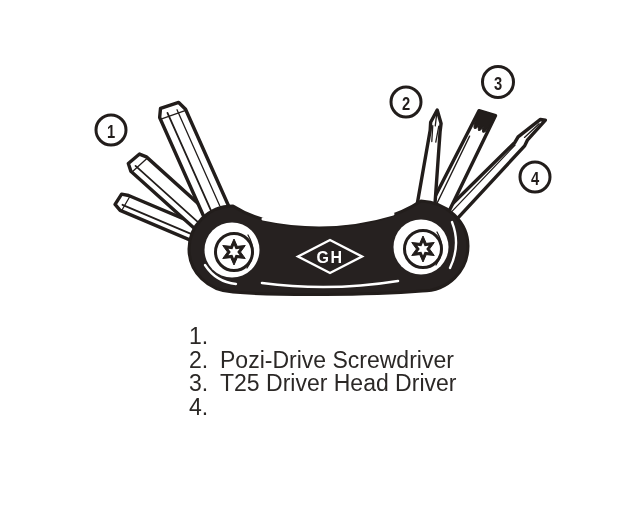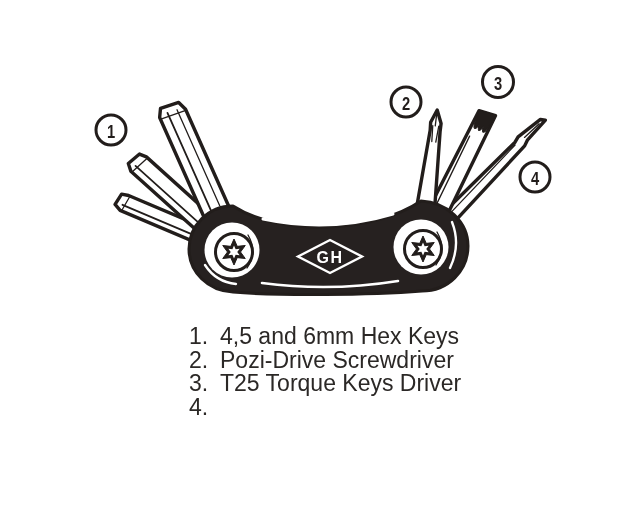--- a/index.html
+++ b/index.html
@@ -141,28 +141,27 @@
     </g>
     <g>
       <circle class="callout-circle" cx="535" cy="177" r="15"></circle>
       <text class="callout-num" transform="translate(535,178) scale(0.82,1)" dominant-baseline="central">4</text>
     </g>
   </svg>
 
   <div id="legend">
     <div class="legend-row">
       <span class="legend-num">1.</span>
-      <span class="legend-label">4,5 and 6mm Hex Keys</span>
     </div>
     <div class="legend-row">
       <span class="legend-num">2.</span>
       <span class="legend-label">Pozi-Drive Screwdriver</span>
     </div>
     <div class="legend-row">
       <span class="legend-num">3.</span>
-      <span class="legend-label">T25 Torque Keys Driver</span>
+      <span class="legend-label">T25 Driver Head Driver</span>
     </div>
     <div class="legend-row">
       <span class="legend-num">4.</span>
     </div>
   </div>
 
 </div>
 
 </body></html>

